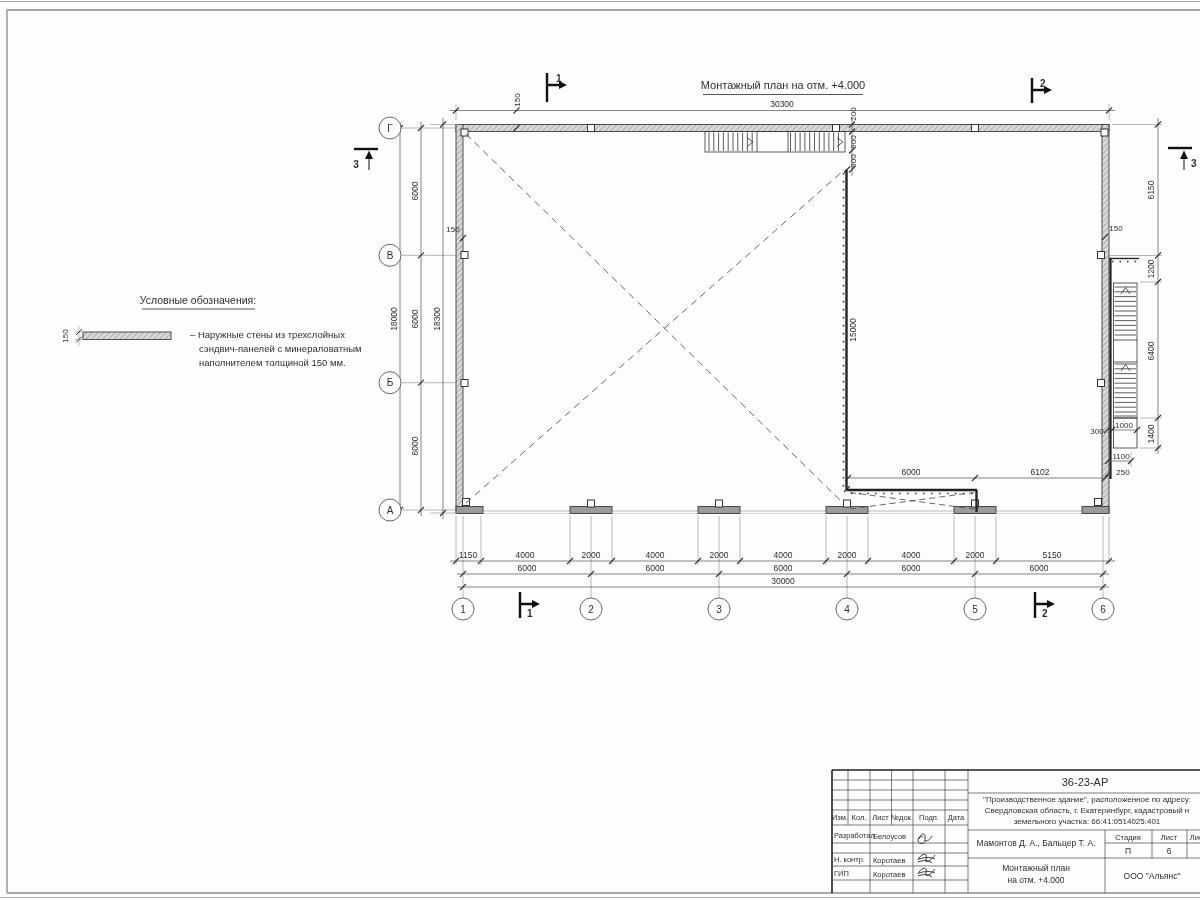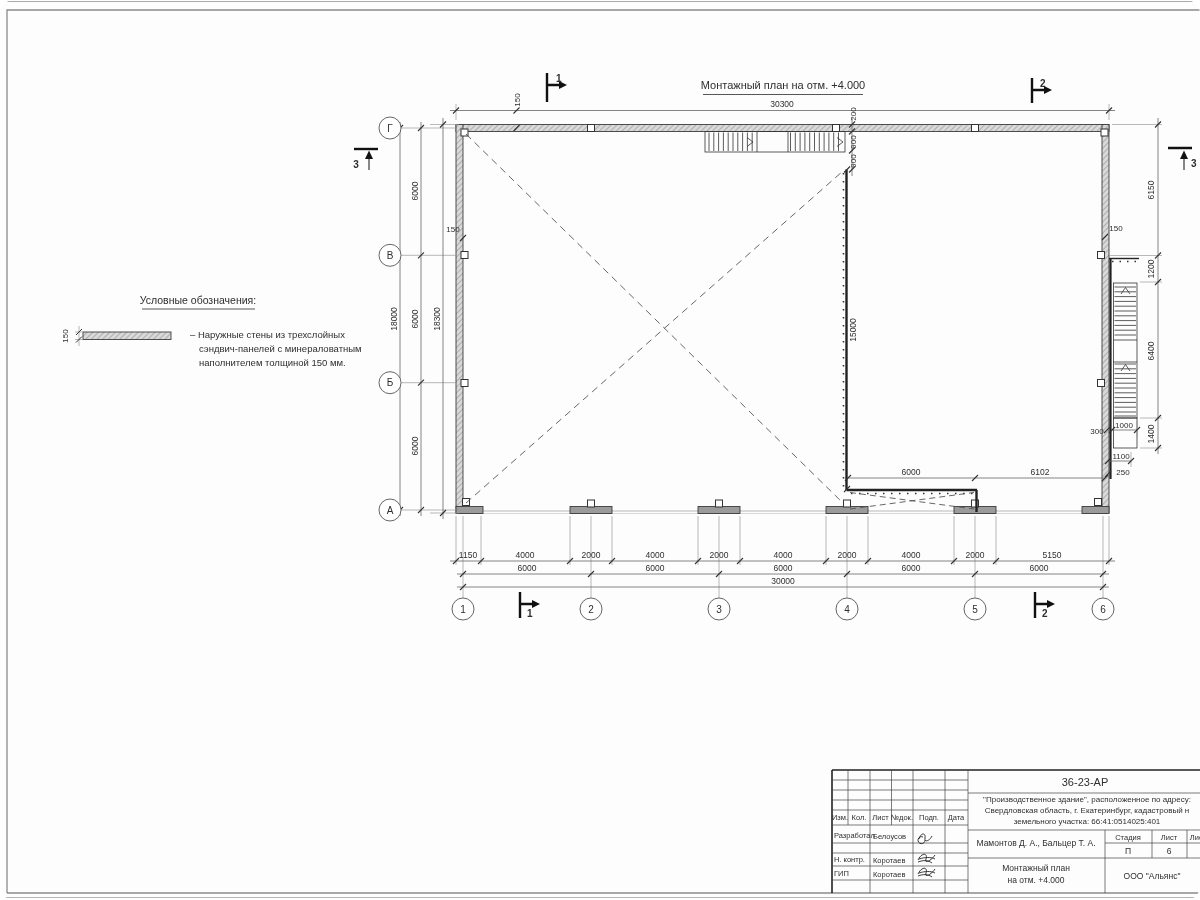--- a/index.html
+++ b/index.html
@@ -1,17 +1,17 @@
 <!DOCTYPE html>
 <html><head>
 <meta charset="utf-8">
 <style>
   html,body{margin:0;padding:0;background:#fff;}
   #sheet{position:relative;width:1200px;height:900px;background:#fdfdfd;overflow:hidden;
-         font-family:"Liberation Sans",sans-serif;border-radius:14px;}
+         font-family:"Liberation Sans",sans-serif;}
   svg{position:absolute;left:0;top:0;}
   text{fill:#2e2e2e;font-family:"Liberation Sans",sans-serif;}
   .dim{font-size:8.5px;}
   .dimsm{font-size:8px;}
   .bub{font-size:10px;}
   .sec{font-size:10px;font-weight:bold;}
   .tb{font-size:7.5px;}
   .tbm{font-size:8.5px;}
 </style>
 </head>

